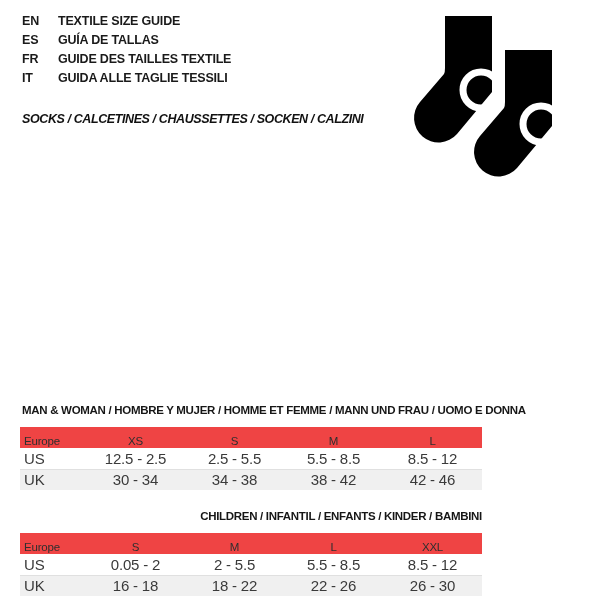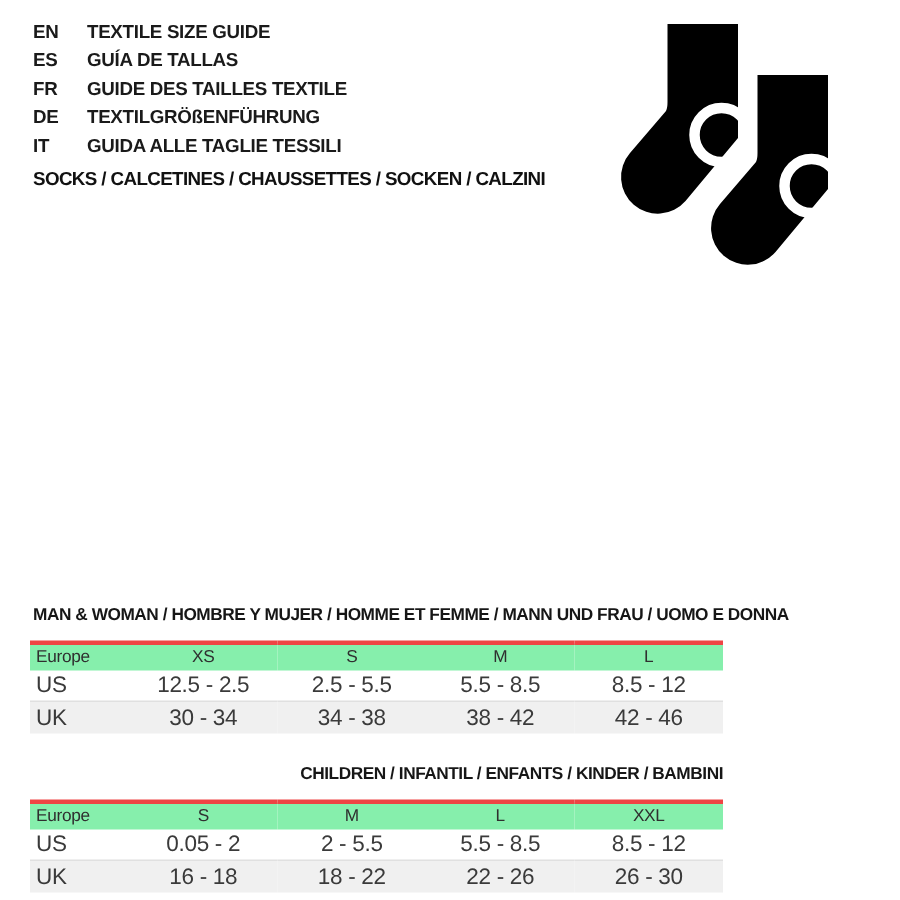--- a/index.html
+++ b/index.html
@@ -18,38 +18,39 @@
   }
   .lang-label{
     font-size:12.5px;font-weight:700;color:#1a1a1a;letter-spacing:-0.2px;
     white-space:nowrap;
   }
   
   .category-title{
     position:absolute;left:22px;top:112px;
     font-size:12.5px;font-weight:700;color:#111111;letter-spacing:-0.4px;
     white-space:nowrap;
+    font-style:italic;
   }
   
   .socks-svg{position:absolute;left:395px;top:16px}
   
   .size-block{position:absolute;left:20px;width:462px}
   .size-block.adult{top:404px}
   .size-block.child{top:510px}
   .tbl-title{
     font-size:11.5px;font-weight:700;color:#161616;letter-spacing:-0.3px;
     line-height:13px;margin:0 0 10px 2px;white-space:nowrap;text-align:right;
   }
   table.size-table{
     border-collapse:collapse;width:462px;table-layout:fixed;
   }
   table.size-table col.c-region{width:66px}
   table.size-table col.c-size{width:99px}
   table.size-table thead tr{
-    background:#86efac;height:18px;border-top:3px solid #ef4444;
+    background:#ef4444;height:18px;border-top:6px solid #ef4444;
   }
   table.size-table th{
     font-weight:400;font-size:11.5px;color:#2f2f2f;
     padding:0;letter-spacing:-0.2px;
   }
   table.size-table th.first,
   table.size-table td.first{text-align:left;padding-left:4px}
   table.size-table tbody tr{height:21px}
   table.size-table tbody tr.row-us{border-bottom:1px solid #e0e0e0}
   table.size-table tbody tr.row-uk{background:#f0f0f0}
@@ -66,24 +67,20 @@
     <span class="lang-code">EN</span>
     <span class="lang-label">TEXTILE SIZE GUIDE</span>
   </div>
   <div class="lang-row">
     <span class="lang-code">ES</span>
     <span class="lang-label">GUÍA DE TALLAS</span>
   </div>
   <div class="lang-row">
     <span class="lang-code">FR</span>
     <span class="lang-label">GUIDE DES TAILLES TEXTILE</span>
-  </div>
-  <div class="lang-row">
-    <span class="lang-code">DE</span>
-    <span class="lang-label">TEXTILGRÖßENFÜHRUNG</span>
   </div>
   <div class="lang-row">
     <span class="lang-code">IT</span>
     <span class="lang-label">GUIDA ALLE TAGLIE TESSILI</span>
   </div>
 </div>
 
 <div class="category-title">SOCKS / CALCETINES / CHAUSSETTES / SOCKEN / CALZINI</div>
 
 <svg class="socks-svg" width="180" height="180" viewBox="0 0 180 180" aria-hidden="true">

